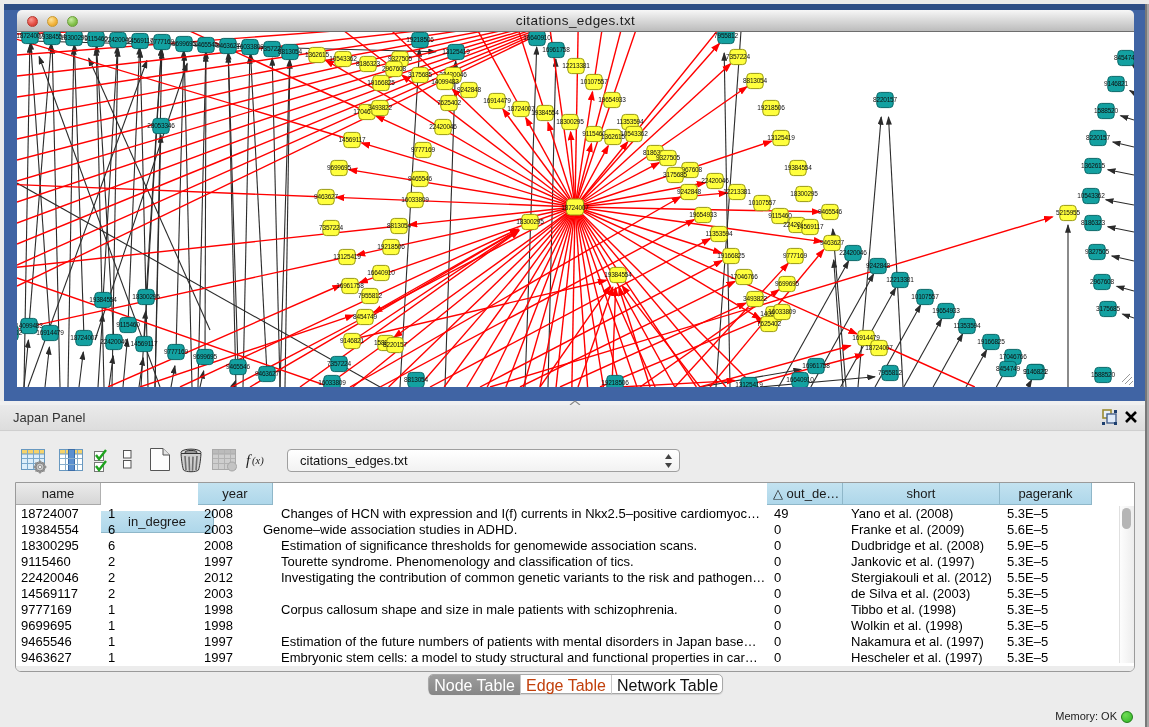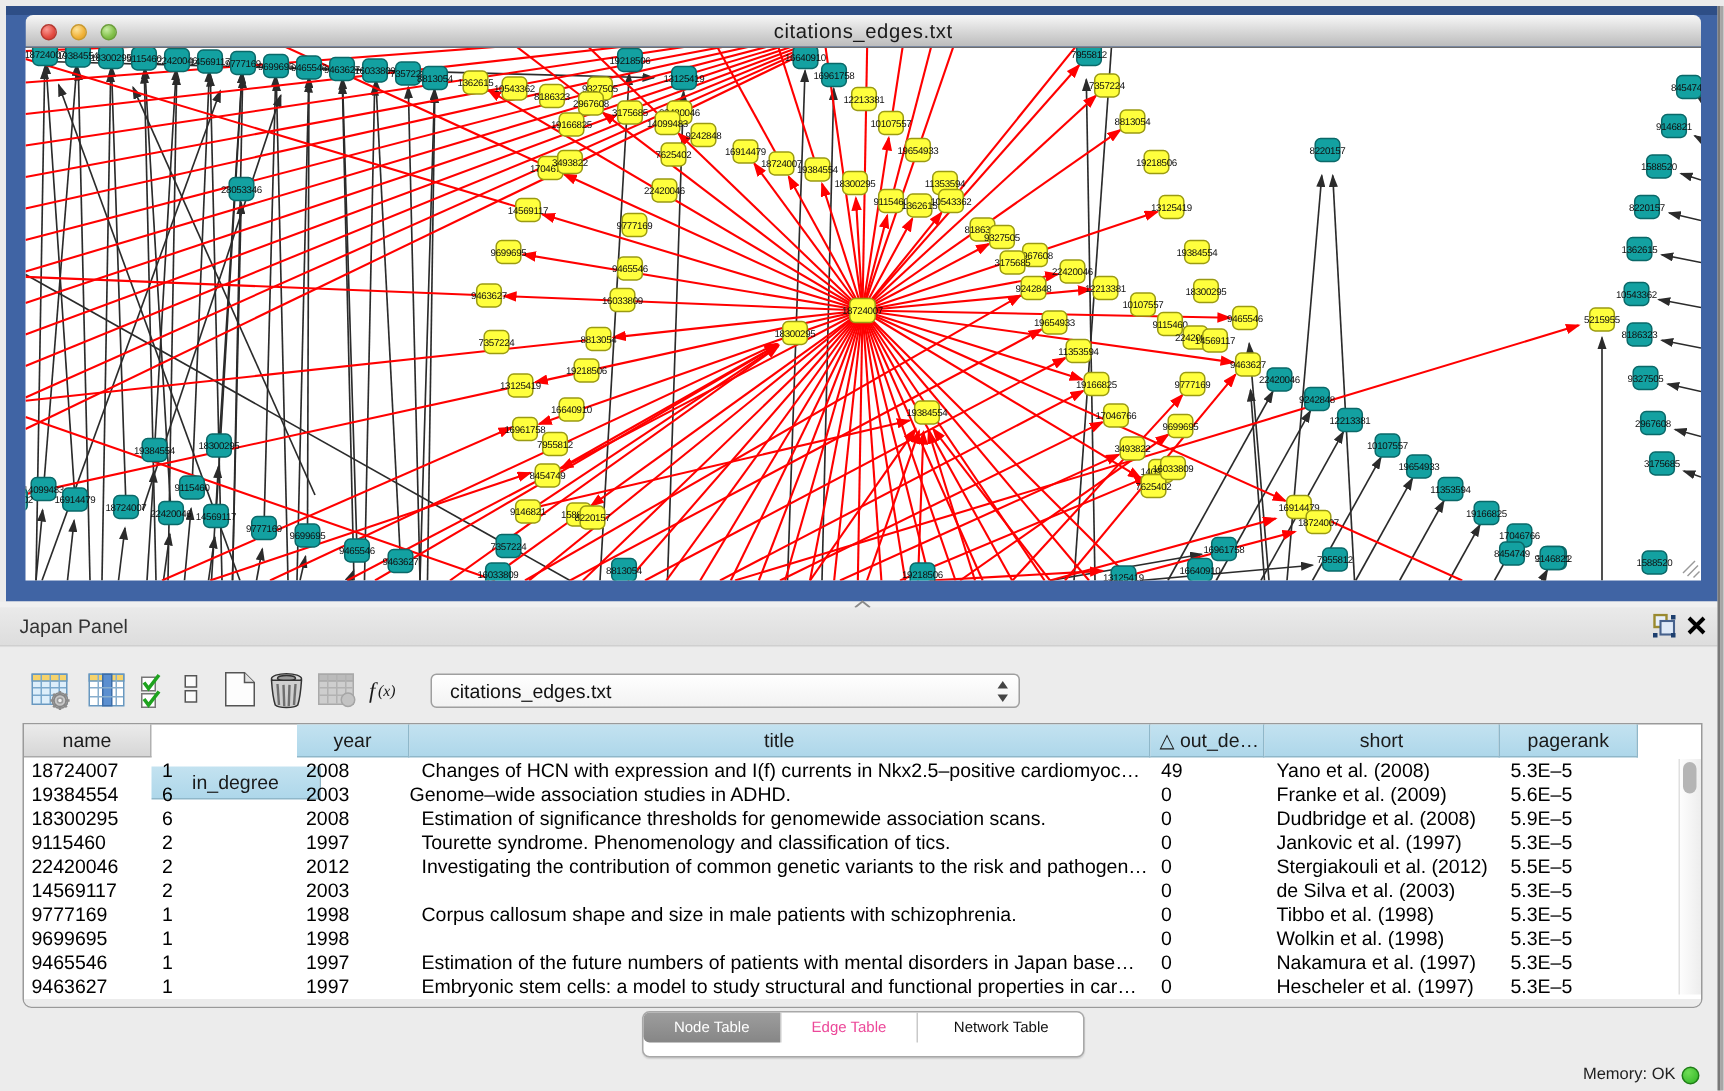--- a/index.html
+++ b/index.html
@@ -15,25 +15,25 @@
 #tphead{left:0;top:405px;width:1145px;height:26px;background:linear-gradient(#eaeaea,#ddd);border-bottom:1px solid #cfcfcf;}
 #tphead .t{position:absolute;left:13px;top:5px;font-size:13px;color:#333;}
 #tpbody{left:0;top:432px;width:1145px;height:295px;background:#ececec;}
 #dropdown{left:287px;top:449px;width:393px;height:23px;background:linear-gradient(#fff,#f2f2f2);
 border:1px solid #9f9f9f;border-radius:4px;font-size:13px;color:#111;line-height:21px;padding-left:12px;}
 #tbl{left:15px;top:482px;width:1120px;height:190px;background:#fff;border:1px solid #9a9a9a;border-radius:0 0 6px 6px;}
 .hcell{position:absolute;top:0;height:22px;background:linear-gradient(#c3e2f0,#aed7ea);border-right:1px solid #8fb7c9;
 border-bottom:1px solid #8fb7c9;font-size:13px;color:#1a1a1a;text-align:center;line-height:21px;}
 .trow{position:absolute;left:0;width:1104px;height:16px;font-size:13px;color:#000;}
 .trow span{position:absolute;top:0;line-height:16px;white-space:nowrap;}
-#tabs{left:428px;top:674px;width:295px;height:31px;border:1px solid #a8a8a8;border-radius:5px;background:#fff;
-box-shadow:0 1px 1px rgba(0,0,0,0.12);font-size:10px;line-height:21px;text-align:center;}
+#tabs{left:428px;top:674px;width:295px;height:20px;border:1px solid #a8a8a8;border-radius:5px;background:#fff;
+box-shadow:0 1px 1px rgba(0,0,0,0.12);font-size:16px;line-height:21px;text-align:center;}
 #seg1{position:absolute;left:0;top:0;width:91px;height:20px;background:linear-gradient(#9d9d9d,#868686);
 border-radius:4px 0 0 4px;color:#fff;}
-#seg2{position:absolute;left:91px;top:0;width:91px;height:20px;border-left:1px solid #c9c9c9;color:#ec4899;}
+#seg2{position:absolute;left:91px;top:0;width:91px;height:20px;border-left:1px solid #c9c9c9;color:#c2410c;}
 #seg3{position:absolute;left:182px;top:0;width:112px;height:20px;border-left:1px solid #c9c9c9;color:#111;}
 #mem{right:32px;top:710px;font-size:11px;color:#222;position:absolute;}
 #memdot{left:1121px;top:711px;width:12px;height:12px;border-radius:50%;background:radial-gradient(circle at 35% 30%,#6fdd55,#2fb424);border:1px solid #1f7d17;}
 #redge1{left:1144.5px;top:4px;width:2px;height:723px;background:#787878;}
 #redge2{left:1146.5px;top:4px;width:2.5px;height:723px;background:#a6a6a6;}
 </style></head><body>
 <div class="abs" id="frame"></div>
 <div class="abs" id="win">
   <div class="abs" id="titlebar">
       <div id="title">citations_edges.txt</div>
@@ -890,38 +890,37 @@
 <div class="abs" id="dropdown">citations_edges.txt
 <svg style="position:absolute;right:5px;top:3px" width="11" height="16">
       <path d="M5.5,1 L9,6 L2,6 z" fill="#444"></path>
       <path d="M5.5,15 L9,10 L2,10 z" fill="#444"></path>
     </svg>
 </div>
 <div class="abs" id="tbl">
   <div class="hcell" style="left:0;width:85px;background:linear-gradient(#ebebeb,#d6d6d6);border-right:1px solid #b0b0b0;border-bottom:1px solid #a9a9a9;">name</div>
   <div class="hcell" style="left:85px;width:113px;margin-top:28px;">in_degree</div>
   <div class="hcell" style="left:182px;width:75px;">year</div>
-  <div class="hcell" style="left:257px;width:494px;">title</div>
   <div class="hcell" style="left:751px;width:76px;text-align:left;padding-left:6px;">△ out_de…</div>
   <div class="hcell" style="left:827px;width:157px;">short</div>
   <div class="hcell" style="left:984px;width:92px;">pagerank</div>
   <div class="trow" style="top:23px">
       <span style="left:5px">18724007</span>
       <span style="left:92px">1</span>
       <span style="left:188px">2008</span>
       <span style="left:265px">Changes of HCN with expression and I(f) currents in Nkx2.5–positive cardiomyoc…</span>
       <span style="left:758px">49</span>
       <span style="left:835px">Yano et al. (2008)</span>
       <span style="left:991px">5.3E–5</span>
     </div>
     <div class="trow" style="top:39px">
       <span style="left:5px">19384554</span>
       <span style="left:92px">6</span>
       <span style="left:188px">2003</span>
-      <span style="left:257px">Genome–wide association studies in ADHD.</span>
+      <span style="left:247px">Genome–wide association studies in ADHD.</span>
       <span style="left:758px">0</span>
       <span style="left:835px">Franke et al. (2009)</span>
       <span style="left:991px">5.6E–5</span>
     </div>
     <div class="trow" style="top:55px">
       <span style="left:5px">18300295</span>
       <span style="left:92px">6</span>
       <span style="left:188px">2008</span>
       <span style="left:265px">Estimation of significance thresholds for genomewide association scans.</span>
       <span style="left:758px">0</span>

